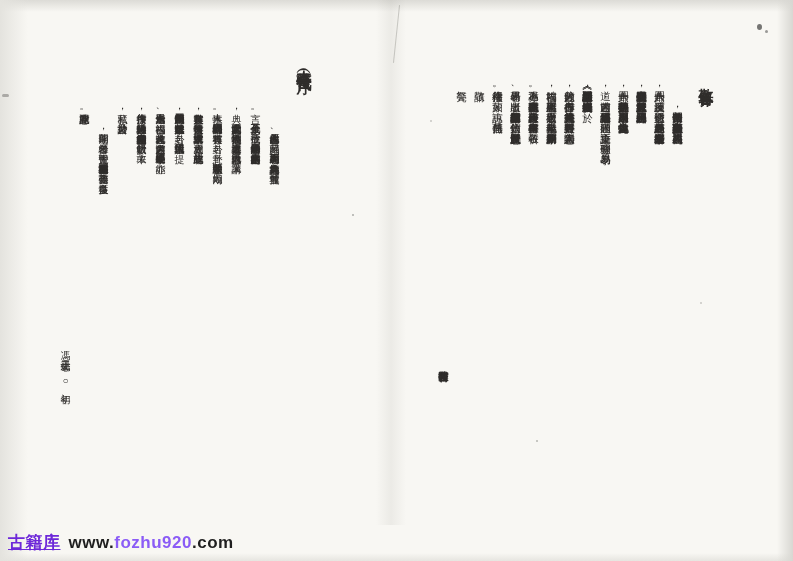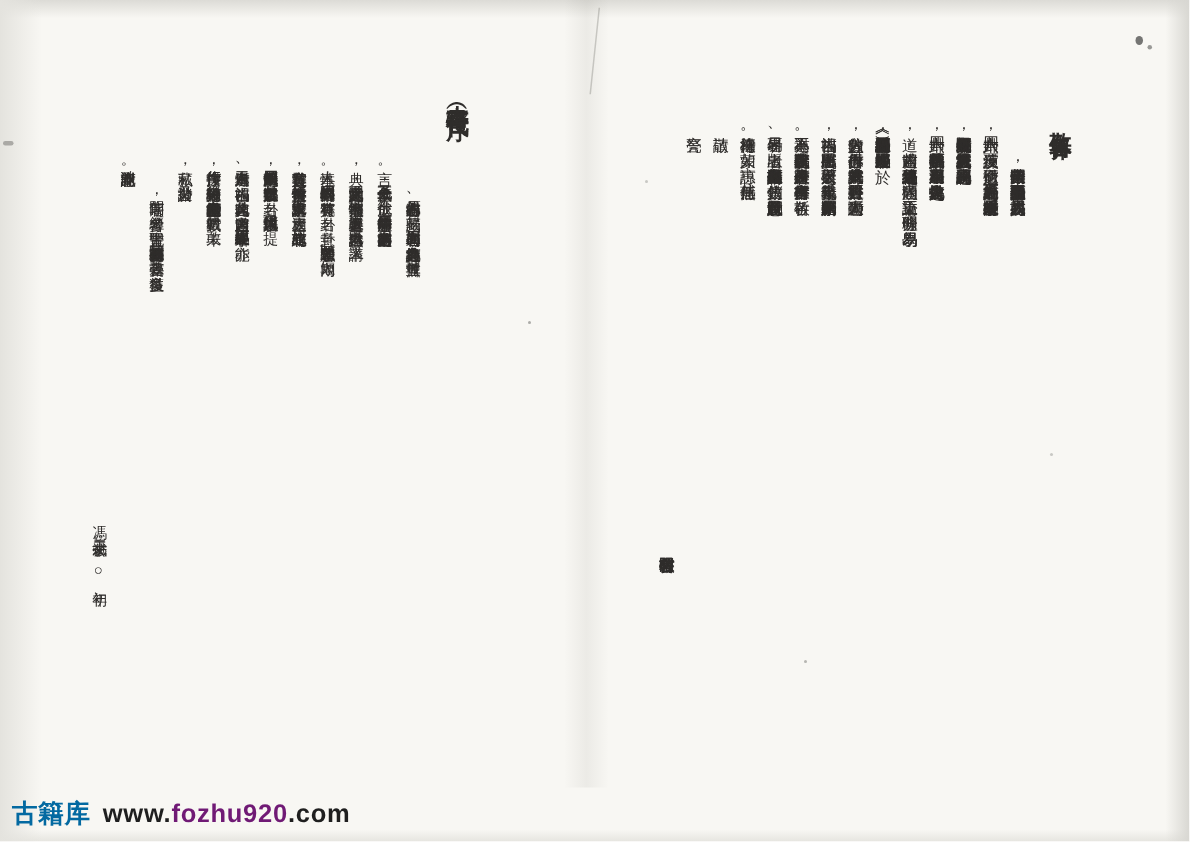--- a/index.html
+++ b/index.html
@@ -48,23 +48,23 @@
   .sig-right { padding-top:287px; margin-left:2px; }
   .left-text .sig-left { padding-top:285px; margin-left:4px; }
 
   
   .watermark {
     position:absolute; left:8px; top:531px;
     font-family:"Liberation Sans","DejaVu Sans",sans-serif;
     font-size:17px; font-weight:700; color:#3b3b3b;
     letter-spacing:0.5px; white-space:nowrap;
   }
-  .wm-brand { margin-right:8px; color:#0369a1; }
+  .wm-brand { margin-right:8px; color:#6d28d9;text-decoration:underline; }
   .wm-url   { color:#1f1f1f; }
-  .wm-red   { color:#701a75; }
+  .wm-red   { color:#8b5cf6; }
 </style>
 </head>
 <body>
 
 <div class="scan">
 
   <div class="edge-top"></div>
   <div class="edge-bottom"></div>
   <div class="edge-left"></div>
   <div class="edge-right"></div>

